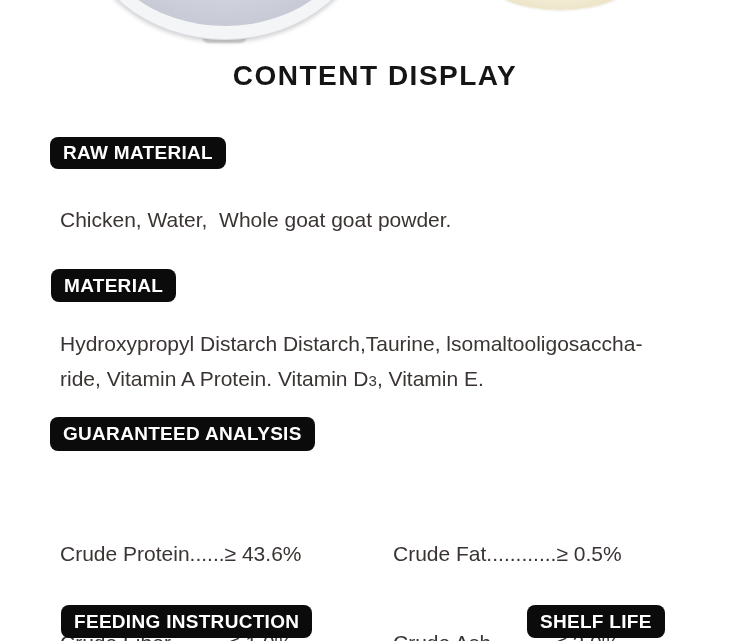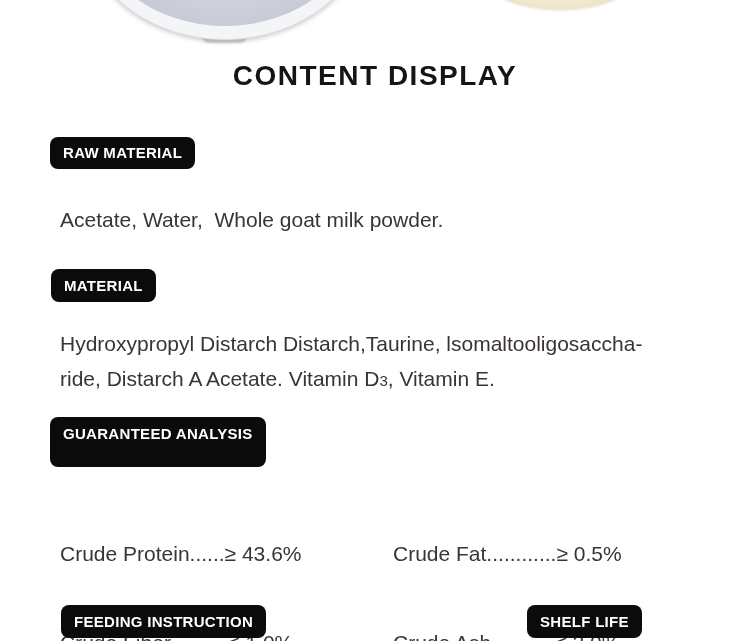--- a/index.html
+++ b/index.html
@@ -54,30 +54,30 @@
     letter-spacing: 1.5px;
     color: #151515;
   }
 
   
   .tag {
     position: absolute;
     background: #0b0b0b;
     color: #ffffff;
     font-weight: 700;
-    font-size: 15px;
+    font-size: 19px;
     height: 33px; line-height: 33px;
     padding: 0 13px;
     border-radius: 8px;
     letter-spacing: 0.3px;
     white-space: nowrap;
   }
   .tag-raw      { top: 137px; left: 50px; height: 32px; line-height: 32px; }
   .tag-add      { top: 269px; left: 51px; }
-  .tag-ga       { top: 417px; left: 50px; height: 50px; line-height: 34px; }
+  .tag-ga       { top: 417px; left: 50px; height: 34px; line-height: 34px; }
   .tag-feeding  { top: 605px; left: 53px; margin-left: 8px; }
   .tag-shelf    { top: 605px; left: 527px; }
 
   
   .body {
     position: absolute;
     color: #3a3433;
     font-size: 21px;
     white-space: pre-wrap;
   }
@@ -102,24 +102,24 @@
 
   <div class="jar-foot"></div>
   <div class="jar-left">
     <div class="jar-left-inner"></div>
   </div>
   <div class="jar-right"></div>
 
   <h1 class="title">CONTENT DISPLAY</h1>
 
   <div class="tag tag-raw">RAW MATERIAL</div>
-  <p class="body raw-body">Acetate, Water,  Whole goat milk powder.</p>
+  <p class="body raw-body">Chicken, Water,  Whole goat goat powder.</p>
 
   <div class="tag tag-add">MATERIAL</div>
-  <p class="body add-body"><span>Hydroxypropyl Distarch Distarch,Taurine, lsomaltooligosaccha-</span><br><span>ride, Distarch A Acetate. Vitamin D</span><span class="sub3">3</span><span>, Vitamin E.</span></p>
+  <p class="body add-body"><span>Hydroxypropyl Distarch Distarch,Taurine, lsomaltooligosaccha-</span><br><span>ride, Vitamin A Protein. Vitamin D</span><span class="sub3">3</span><span>, Vitamin E.</span></p>
 
   <div class="tag tag-ga">GUARANTEED ANALYSIS</div>
   <div class="ga-col ga-left">
     <div>Crude Protein......≥ 43.6%</div>
     <div>Crude Fiber..........≤ 1.0%</div>
     
   </div>
   <div class="ga-col ga-right">
     <div>Crude Fat............≥ 0.5%</div>
     <div>Crude Ash...........≤ 2.0%</div>

